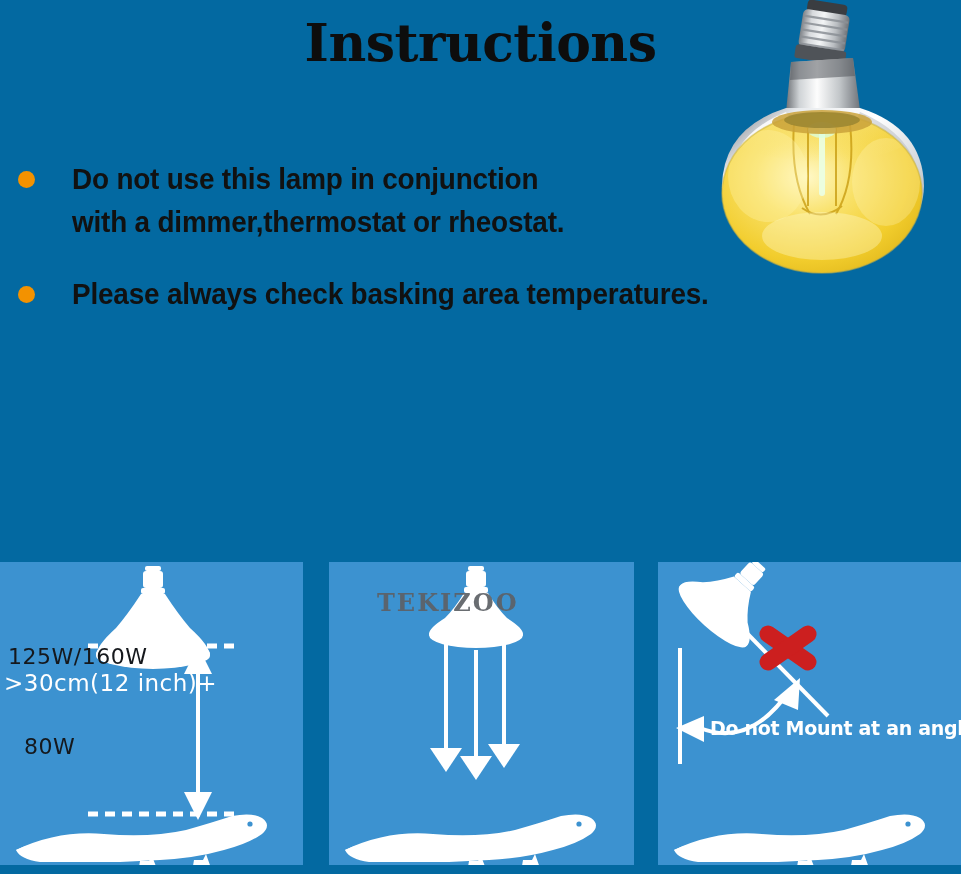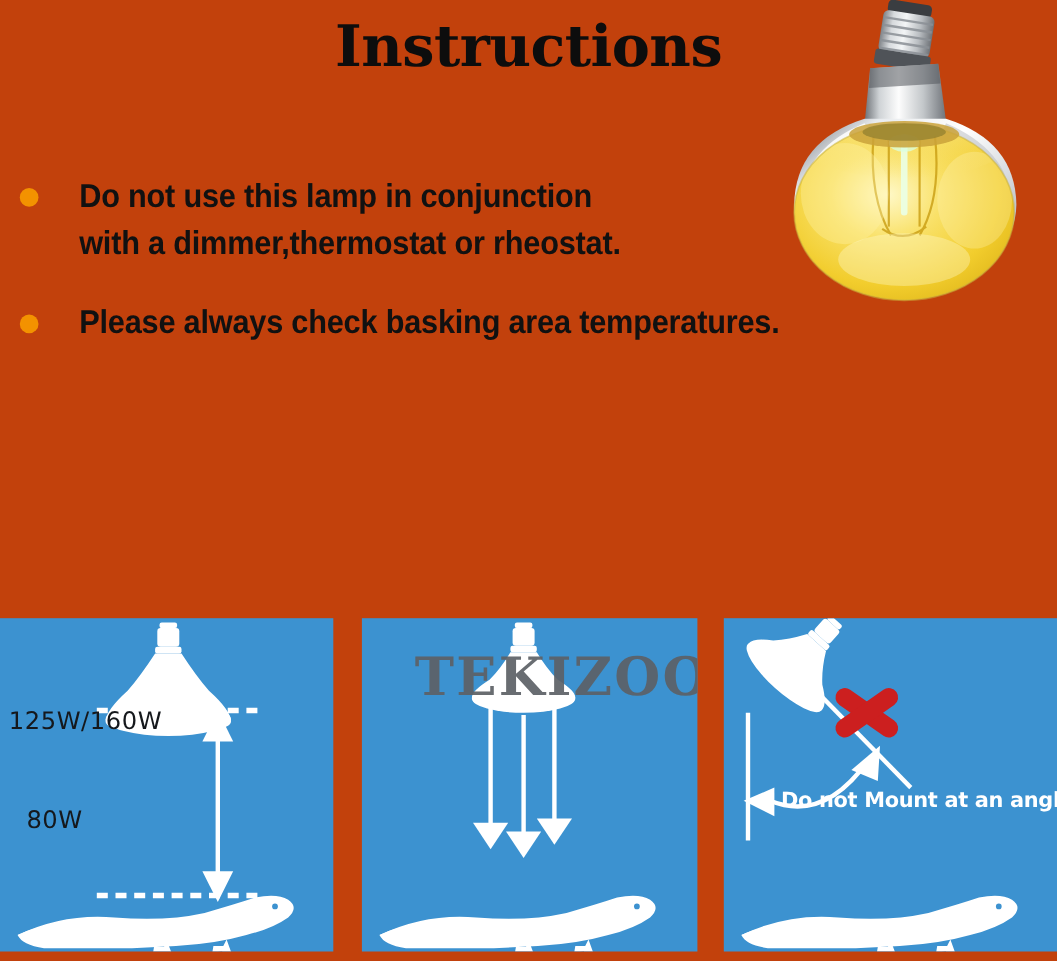--- a/index.html
+++ b/index.html
@@ -4,21 +4,21 @@
 <title>Instructions</title>
 <style>
   html,body{margin:0;padding:0;}
   body{
     width:961px;height:874px;
     background:#ffffff;
     font-family:"Liberation Sans", sans-serif;
     overflow:hidden;
     position:relative;
   }
-  .page{position:relative;width:961px;height:874px;background:#c2410c;overflow:hidden;}
+  .page{position:relative;width:961px;height:874px;background:#0369a1;overflow:hidden;}
 
   
   .title{
     position:absolute;
     left:0;top:16px;width:961px;
     text-align:center;
     font-family:"DejaVu Serif", serif;
     font-weight:bold;
     font-size:52px;
     letter-spacing:-0.5px;
@@ -98,21 +98,21 @@
   #d1{left:4px;top:108px;}
   #w2{left:8px;top:172px;margin-left:16px;}
   #d2{left:4px;top:198px;}
 
   
   .watermark{
     position:absolute;
     left:48px;top:26px;
     font-family:"DejaVu Serif", serif;
     font-weight:bold;
-    font-size:48px;
+    font-size:24px;
     letter-spacing:2px;
     color:#5d6166;
     opacity:0.92;
   }
 
   
   .angle-caption{
     position:absolute;
     left:52px;top:155px;
     font-family:"DejaVu Sans", sans-serif;
@@ -262,20 +262,21 @@
 
         <g fill="#ffffff">
           <path d="M16 288 Q58 268 104 272 Q150 276 186 268 Q214 260 232 254 Q252 250 262 256 Q272 263 262 272 Q248 282 224 288 Q196 296 160 298 L120 300 L40 300 Q20 297 16 288 Z"></path>
           <path d="M16 288 Q30 281 52 279 Q34 288 26 293 Z"></path>
           <circle cx="250" cy="262" r="2.6" fill="#3c92d0"></circle>
           <path d="M206 292 l5 14 l-10 2 l1 -5 l-9 1 l1 -6 l9 0 Z"></path>
           <path d="M152 294 l5 13 l-10 2 l1 -5 l-9 1 l1 -6 l9 0 Z"></path>
         </g>
       </svg>
       <div class="lbl lbl-watt" id="w1">125W/160W</div>
+      <div class="lbl lbl-dist" id="d1">&gt;30cm(12 inch)+</div>
       <div class="lbl lbl-watt" id="w2">80W</div>
     </div>
 
     <div class="panel" id="panel-2">
       <svg viewBox="0 0 305 303" xmlns="http://www.w3.org/2000/svg">
 
         <g fill="#ffffff">
           <rect x="139" y="4" width="16" height="5" rx="2"></rect>
           <rect x="137" y="9" width="20" height="16" rx="3"></rect>
           <rect x="135" y="25" width="24" height="6" rx="2"></rect>

